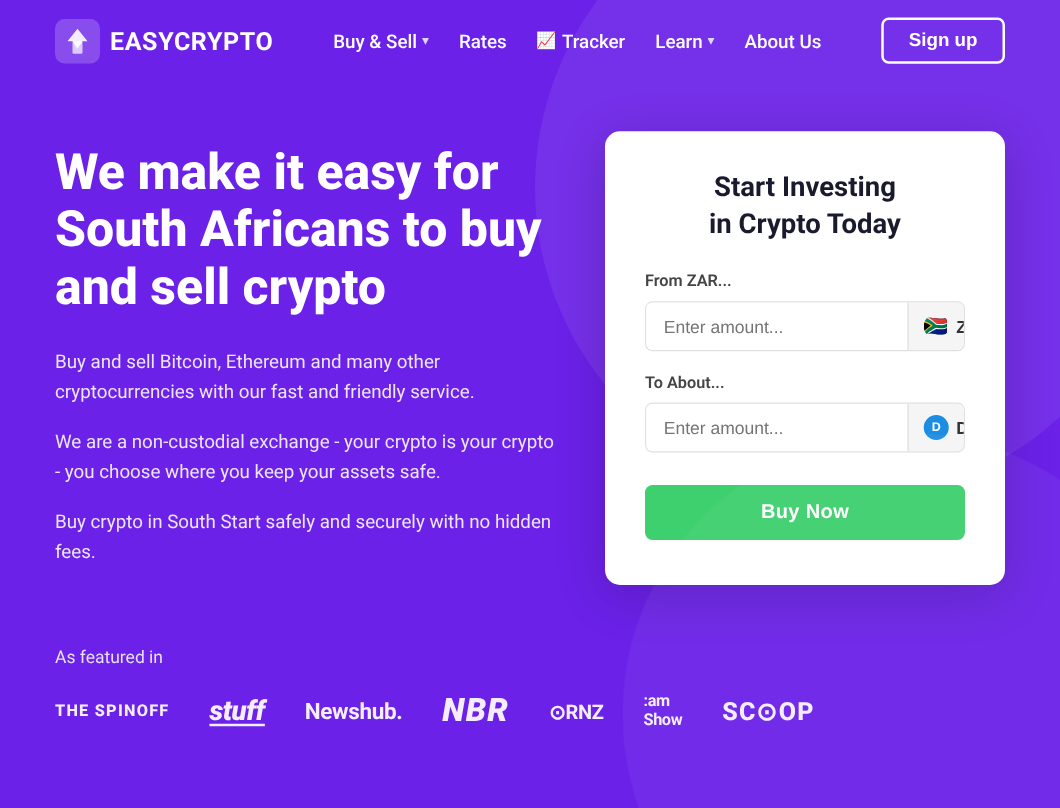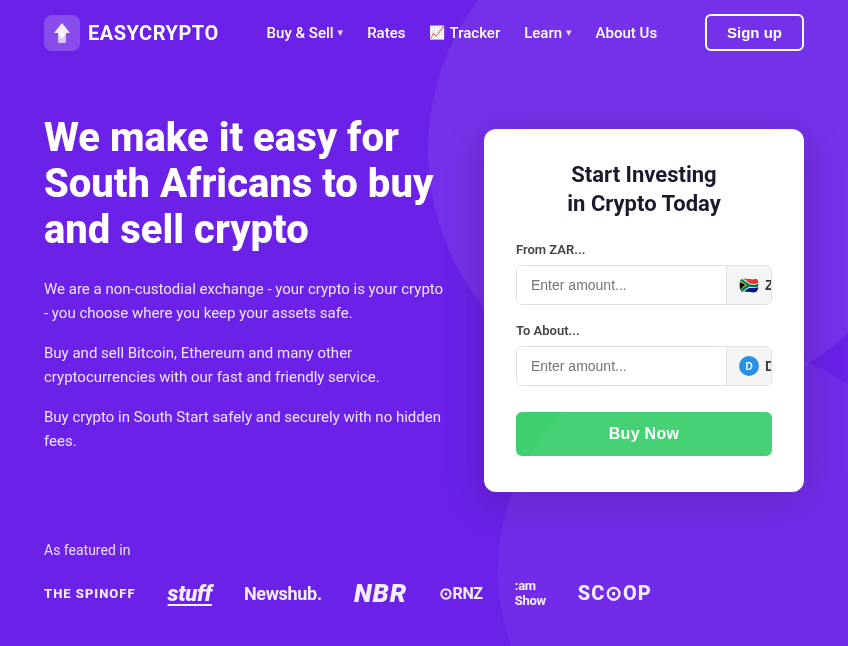--- a/index.html
+++ b/index.html
@@ -139,21 +139,20 @@
     }
 
     
     .widget-card {
       background: #fff;
       border-radius: 12px;
       padding: 32px 32px 36px 32px;
       width: 304px;
       min-width: 320px;
       box-shadow: 0 8px 40px rgba(0,0,0,0.18);
-      margin-top: 24px;
     }
     .widget-title {
       text-align: center;
       font-size: 22px;
       font-weight: 700;
       color: #1a1a2e;
       margin-bottom: 24px;
       line-height: 1.3;
     }
     .field-label {
@@ -298,22 +297,22 @@
   </div>
 
   <div class="nav-auth">
     <button class="sign-up-btn">Sign up</button>
   </div>
 </nav>
 
 <div class="hero">
   <div class="hero-left">
     <h1 class="hero-title">We make it easy for South Africans to buy and sell crypto</h1>
+    <p class="hero-desc">Buy and sell Bitcoin, Ethereum and many other cryptocurrencies with our fast and friendly service.</p>
     <p class="hero-desc">We are a non-custodial exchange - your crypto is your crypto - you choose where you keep your assets safe.</p>
-    <p class="hero-desc">Buy and sell Bitcoin, Ethereum and many other cryptocurrencies with our fast and friendly service.</p>
     <p class="hero-desc">Buy crypto in South Start safely and securely with no hidden fees.</p>
   </div>
 
   <div class="widget-card">
     <div class="widget-title">
       <span>Start Investing</span><br>
       <span>in Crypto Today</span>
     </div>
 
     <div>

